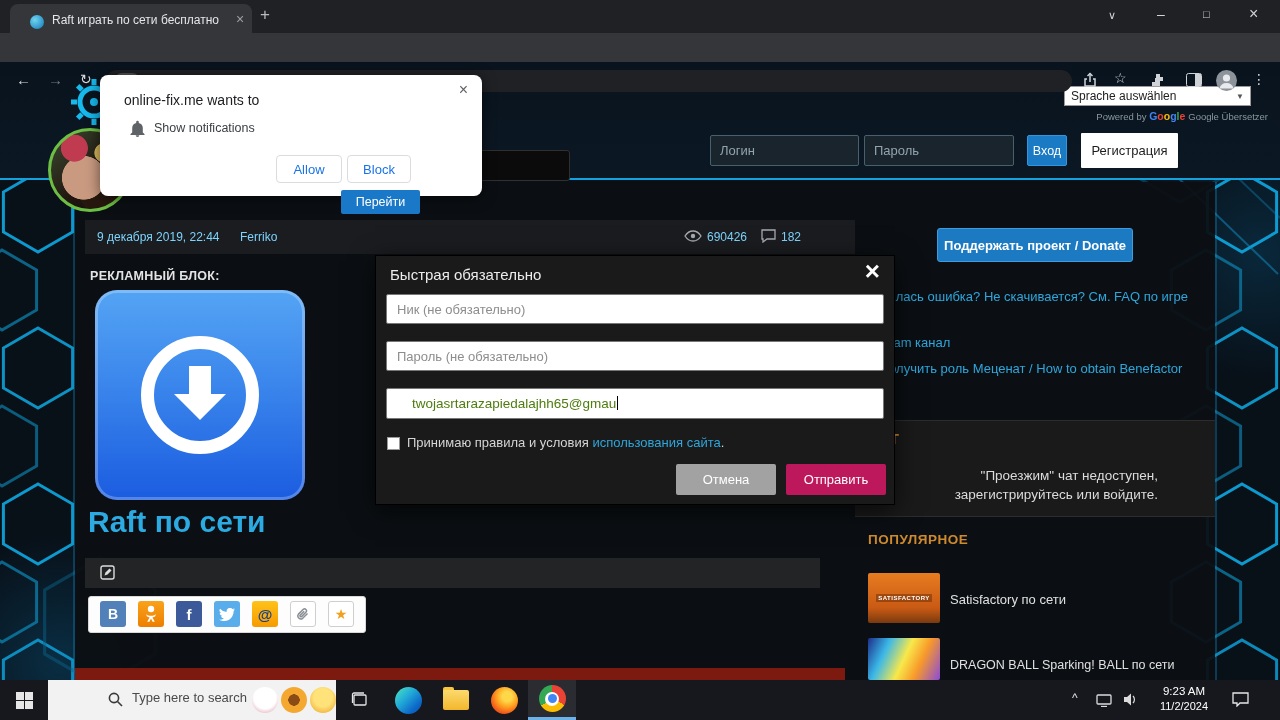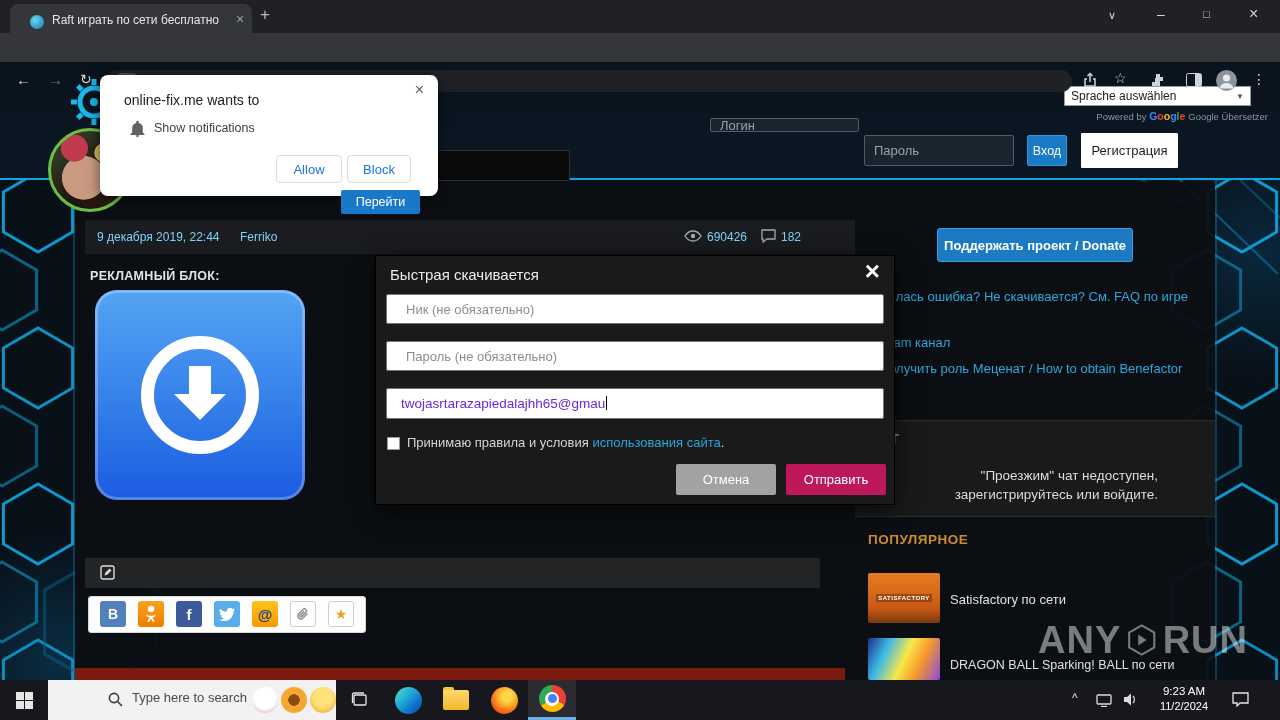--- a/index.html
+++ b/index.html
@@ -83,32 +83,32 @@
   .thumb2{left:868px;top:638px;height:42px;
     background:linear-gradient(115deg,#1b2f8a 0%,#3bb8e8 25%,#f8e84a 50%,#f89a2a 70%,#8a4bd8 100%)}
   .poptitle{width:262px;font-size:13px;color:#e0e0e0;z-index:5;white-space:nowrap;overflow:hidden}
   
   .wm{left:1038px;top:612px;width:210px;height:56px;display:flex;align-items:center;gap:4px;z-index:350;
     color:rgba(255,255,255,.45);font-size:38px;font-weight:bold;letter-spacing:1px}
   
   .modal{left:375px;top:255px;width:520px;height:250px;background:#1a1a1a;border:1px solid #000;
     box-shadow:0 6px 24px rgba(0,0,0,.65);z-index:40}
   .minput{position:absolute;left:10px;width:498px;height:30px;background:#fff;border:1px solid #777;border-radius:2px;
-    font-size:13px;padding:0 19px;color:#222}
+    font-size:13px;padding:0 10px;color:#222}
   .minput::placeholder{color:#8d8d8d}
   .memail{position:absolute;left:10px;top:132px;width:498px;height:31px;background:#fff;border:1px solid #777;border-radius:2px;
-    font-size:13.5px;color:#6d28d9;line-height:29px;padding-left:14px;white-space:nowrap;overflow:hidden}
+    font-size:13.5px;color:#4d7c0f;line-height:29px;padding-left:25px;white-space:nowrap;overflow:hidden}
   .caret{display:inline-block;width:1px;height:14px;background:#000;vertical-align:-2px;margin-left:1px}
   .mcheck{position:absolute;left:11px;top:181px;width:13px;height:13px;background:#fff;border:1px solid #999}
   .mterms{position:absolute;left:31px;top:179px;font-size:13px;color:#d5d5d5;white-space:nowrap}
   .mlink{color:#2da7dc}
   .mbtn{position:absolute;top:208px;width:100px;height:31px;border-radius:2px;color:#fff;font-size:13px;
     display:flex;align-items:center;justify-content:center}
   
-  .perm{left:100px;top:75px;width:338px;height:121px;background:#fff;border-radius:8px;
+  .perm{left:100px;top:75px;width:382px;height:121px;background:#fff;border-radius:8px;
     box-shadow:0 2px 14px rgba(0,0,0,.55);z-index:300}
   .pbtn{position:absolute;top:80px;height:28px;border:1px solid #dadce0;border-radius:4px;background:#fff;
     color:#1a73e8;font-size:13px;display:flex;align-items:center;justify-content:center}
   
   .taskbar{left:0;top:680px;width:1280px;height:40px;background:#16181d;z-index:400}
   .tcell{position:absolute;top:680px;width:48px;height:40px;display:flex;align-items:center;justify-content:center}
   .tsearch{left:48px;top:680px;width:288px;height:40px;background:#f2f2f2;z-index:401}
   .tsin{position:absolute;left:84px;top:10px;width:160px;border:none;background:transparent;font-size:13px;color:#3a3a3a;outline:none}
   .tsin::placeholder{color:#4a4a4a}
   .deco{position:absolute;top:7px;width:26px;height:26px;border-radius:50%}
@@ -167,21 +167,21 @@
         <line x1="26" y1="43" x2="26" y2="49"></line>
           <line x1="26" y1="9" x2="26" y2="3"></line>
         <line x1="38" y1="38" x2="42.3" y2="42.3"></line>
           <line x1="14" y1="14" x2="9.7" y2="9.7"></line>
         <line x1="38" y1="14" x2="42.3" y2="9.7"></line>
           <line x1="14" y1="38" x2="9.7" y2="42.3"></line>
       </g>
       <circle cx="26" cy="26" r="4" fill="#17b8ec"></circle>
     </svg>
     <div class="abs sitesearch"></div>
-    <input class="abs hin" style="left: 710px; top: 56px; width: 149px; height: 14px;" placeholder="Логин">
+    <input class="abs hin" style="left: 710px; top: 73px; width: 149px; height: 31px;" placeholder="Логин">
     <input class="abs hin" style="left: 864px; top: 73px; width: 150px; height: 31px;" placeholder="Пароль">
     <div class="abs btn-vhod" style="left:1027px;top:73px">Вход</div>
     <div class="abs btn-reg" style="left:1081px;top:71px">Регистрация</div>
     <div class="abs langsel" style="left:1064px;top:24px">
       <span>Sprache auswählen</span>
       <span style="font-size:8px;color:#555">▼</span>
     </div>
     <div class="abs powered" style="left:1020px;top:48px">
       <span>Powered by</span>
       <span class="glog">
@@ -206,20 +206,21 @@
     <path d="M1 1h13v9H6l-4 3v-3H1z" fill="none" stroke="#a6aab0" stroke-width="1.3"></path>
   </svg>
   <span class="abs meta" style="left:781px;top:230px">182</span>
 
   <div class="abs adlabel">РЕКЛАМНЫЙ БЛОК:</div>
   <div class="abs adimg">
     <div class="adring"></div>
     <div class="adshaft"></div>
     <div class="adhead"></div>
   </div>
+  <div class="abs gametitle">Raft по сети</div>
 
   <div class="abs updbar"></div>
   <svg class="abs" style="left:100px;top:565px;z-index:6" width="15" height="15">
     <rect x="1" y="1" width="13" height="13" rx="2" fill="none" stroke="#ddd" stroke-width="1.4"></rect>
     <path d="M4.5 10.5l1-3 4-4 2 2-4 4z" fill="#ddd"></path>
   </svg>
 
   <div class="abs socialwrap"></div>
   <div class="abs sic" style="left:100px;background:#5181b8">В</div>
   <div class="abs sic" style="left:138px;background:linear-gradient(180deg,#f9a21a,#ee7e00)">
@@ -255,31 +256,23 @@
     <div>зарегистрируйтесь или войдите.</div>
   </div>
   <div class="abs pophead">ПОПУЛЯРНОЕ</div>
   <div class="abs thumb thumb1">
     <span>SATISFACTORY</span>
   </div>
   <div class="abs poptitle" style="left:950px;top:592px">Satisfactory по сети</div>
   <div class="abs thumb thumb2"></div>
   <div class="abs poptitle" style="left:950px;top:658px;width:266px;font-size:12.5px">DRAGON BALL Sparking! BALL по сети</div>
 
-  <div class="abs wm">
-    <span>ANY</span>
-    <svg width="46" height="46" viewBox="0 0 48 48">
-      <path d="M24 3l18 10.5v21L24 45 6 34.5v-21z" fill="none" stroke="rgba(255,255,255,.45)" stroke-width="3"></path>
-      <path d="M19 16l12 8-12 8z" fill="rgba(255,255,255,.45)"></path>
-    </svg>
-    <span>RUN</span>
-  </div>
 
   <div class="abs modal">
-    <div style="position:absolute;left:14px;top:10px;font-size:15px;color:#ececec">Быстрая скачивается</div>
+    <div style="position:absolute;left:14px;top:10px;font-size:15px;color:#ececec">Быстрая обязательно</div>
     <div style="position:absolute;right:14px;top:0;font-size:26px;font-weight:bold;color:#fff">×</div>
     <input class="minput" style="top: 38px;" placeholder="Ник (не обязательно)">
     <input class="minput" style="top: 85px;" placeholder="Пароль (не обязательно)">
     <div class="memail"><span>twojasrtarazapiedalajhh65@gmau</span><span class="caret"></span></div>
     <span class="mcheck"></span>
     <div class="mterms"><span>Принимаю правила и условия </span><span class="mlink">использования сайта</span><span>.</span></div>
     <div class="mbtn" style="left:300px;background:#a2a2a2">Отмена</div>
     <div class="mbtn" style="left:410px;background:#be185d">Отправить</div>
   </div>
 

